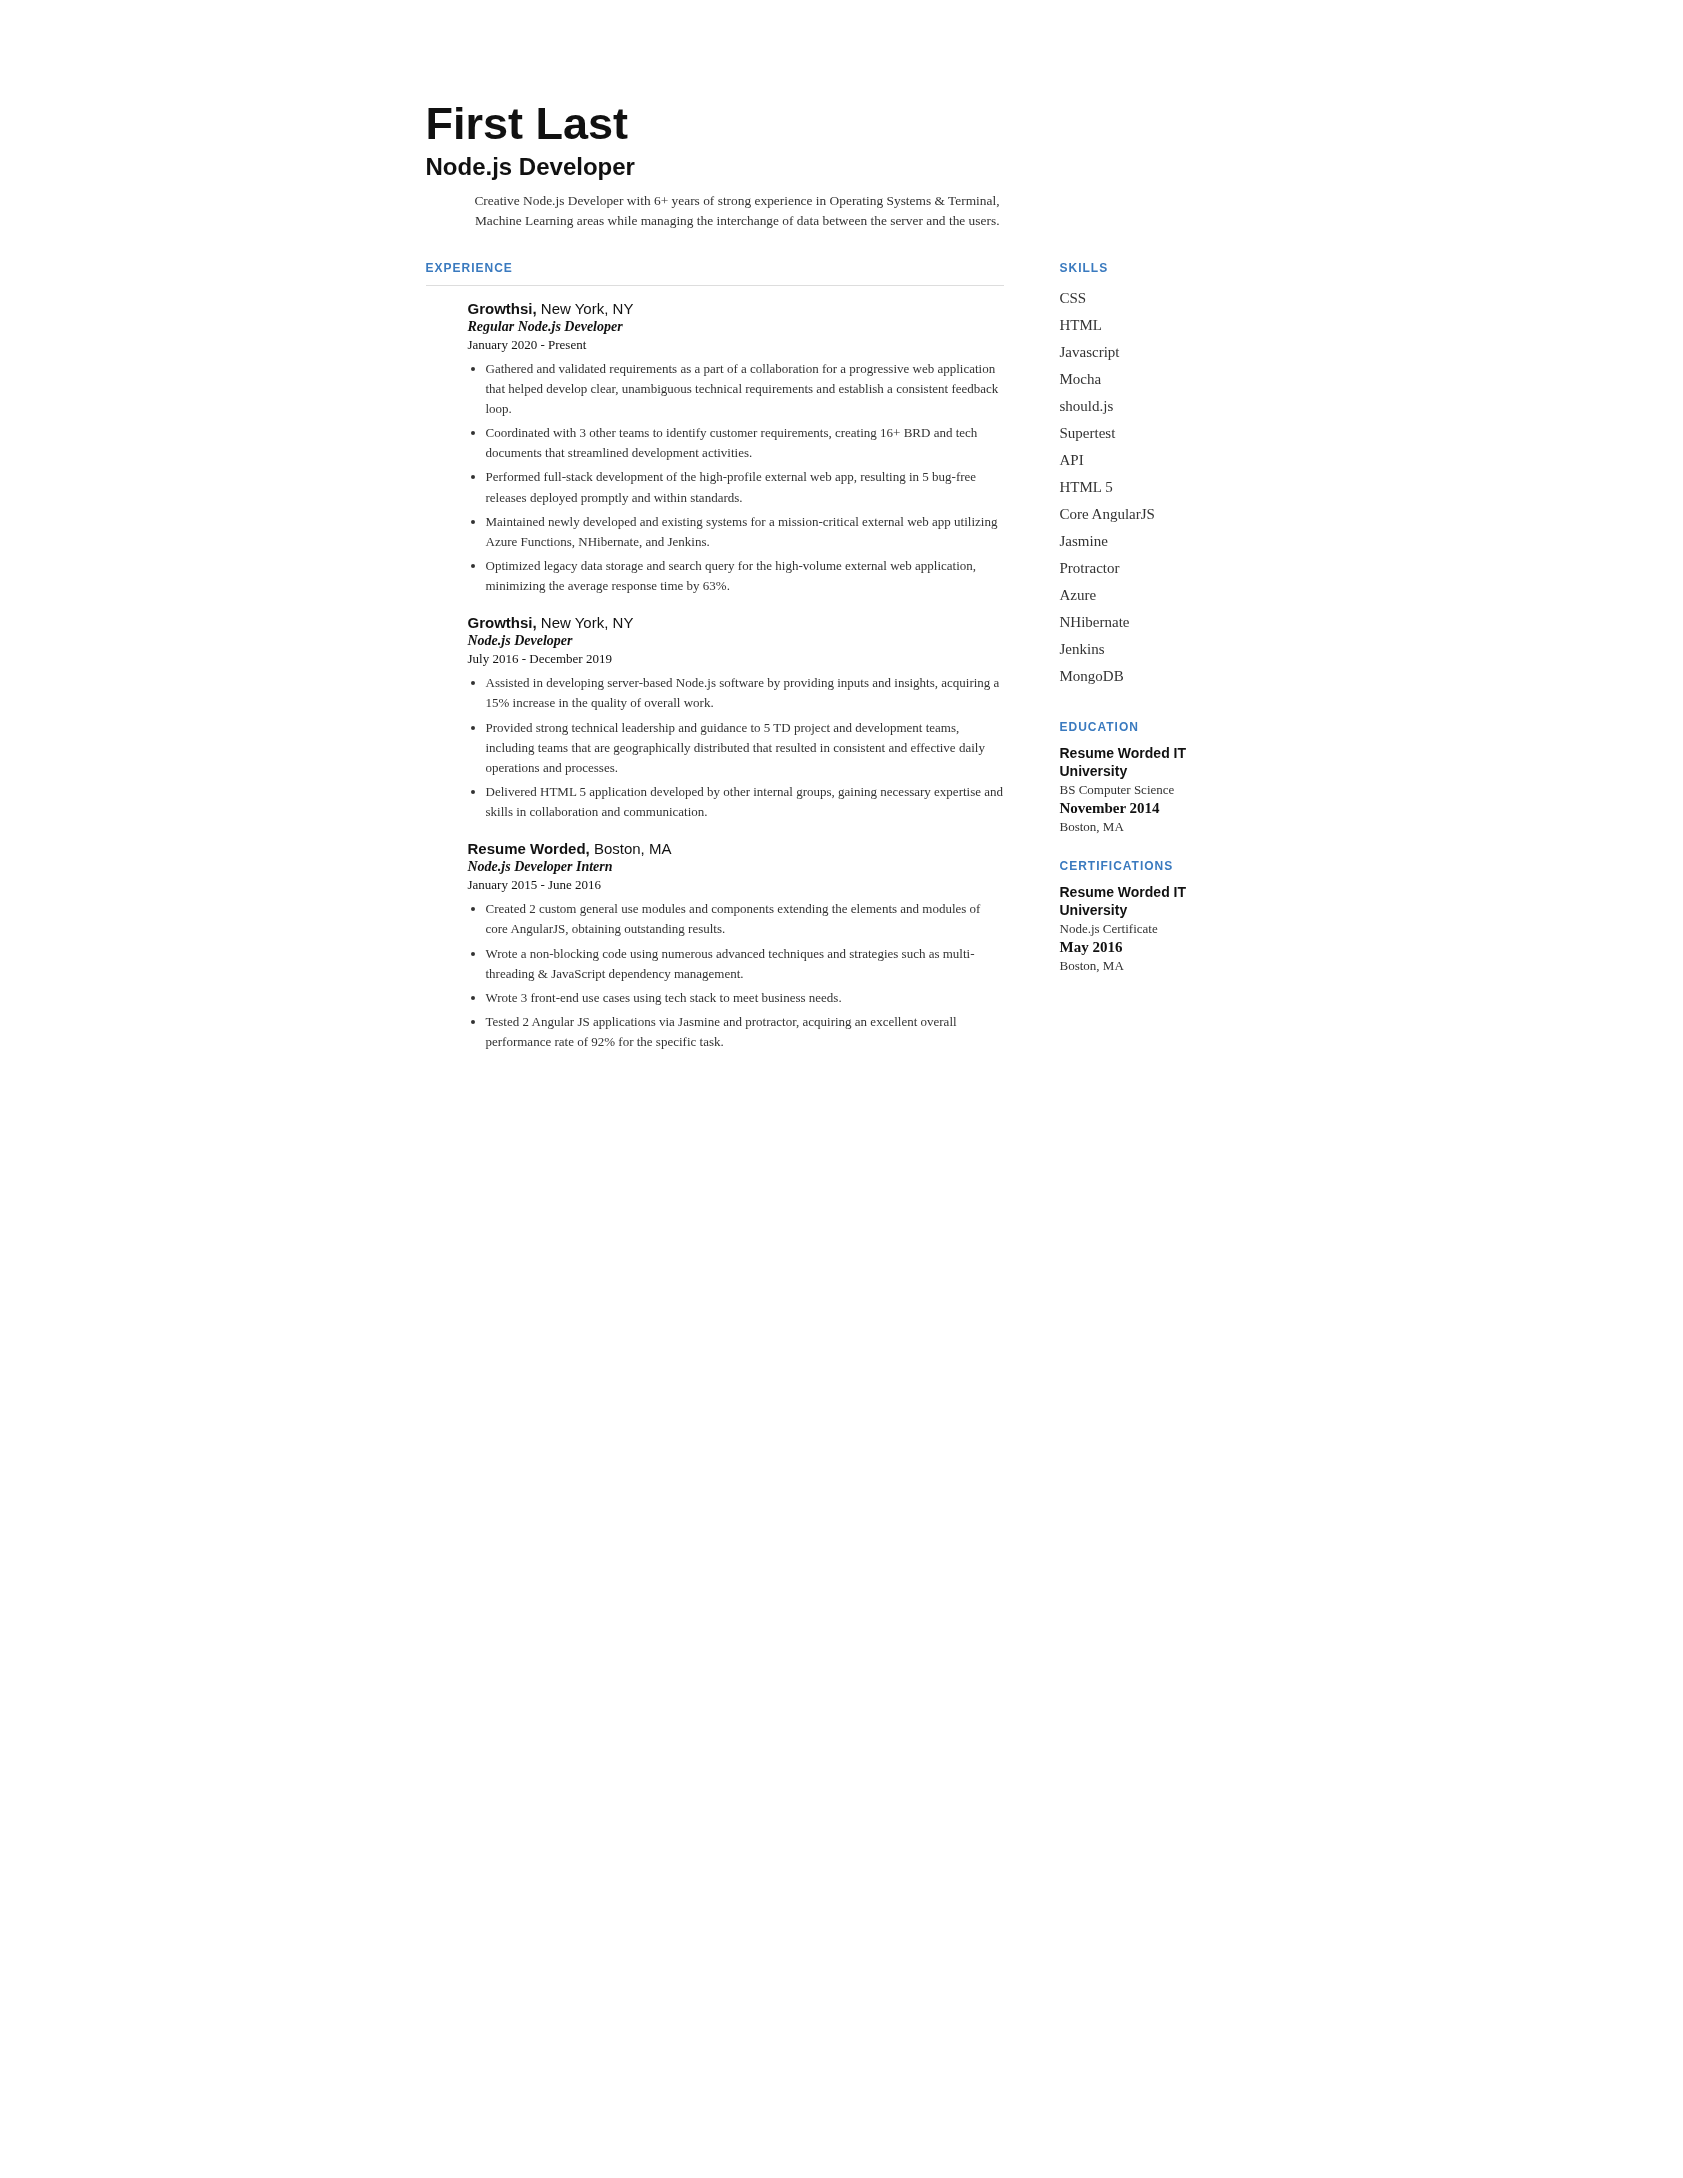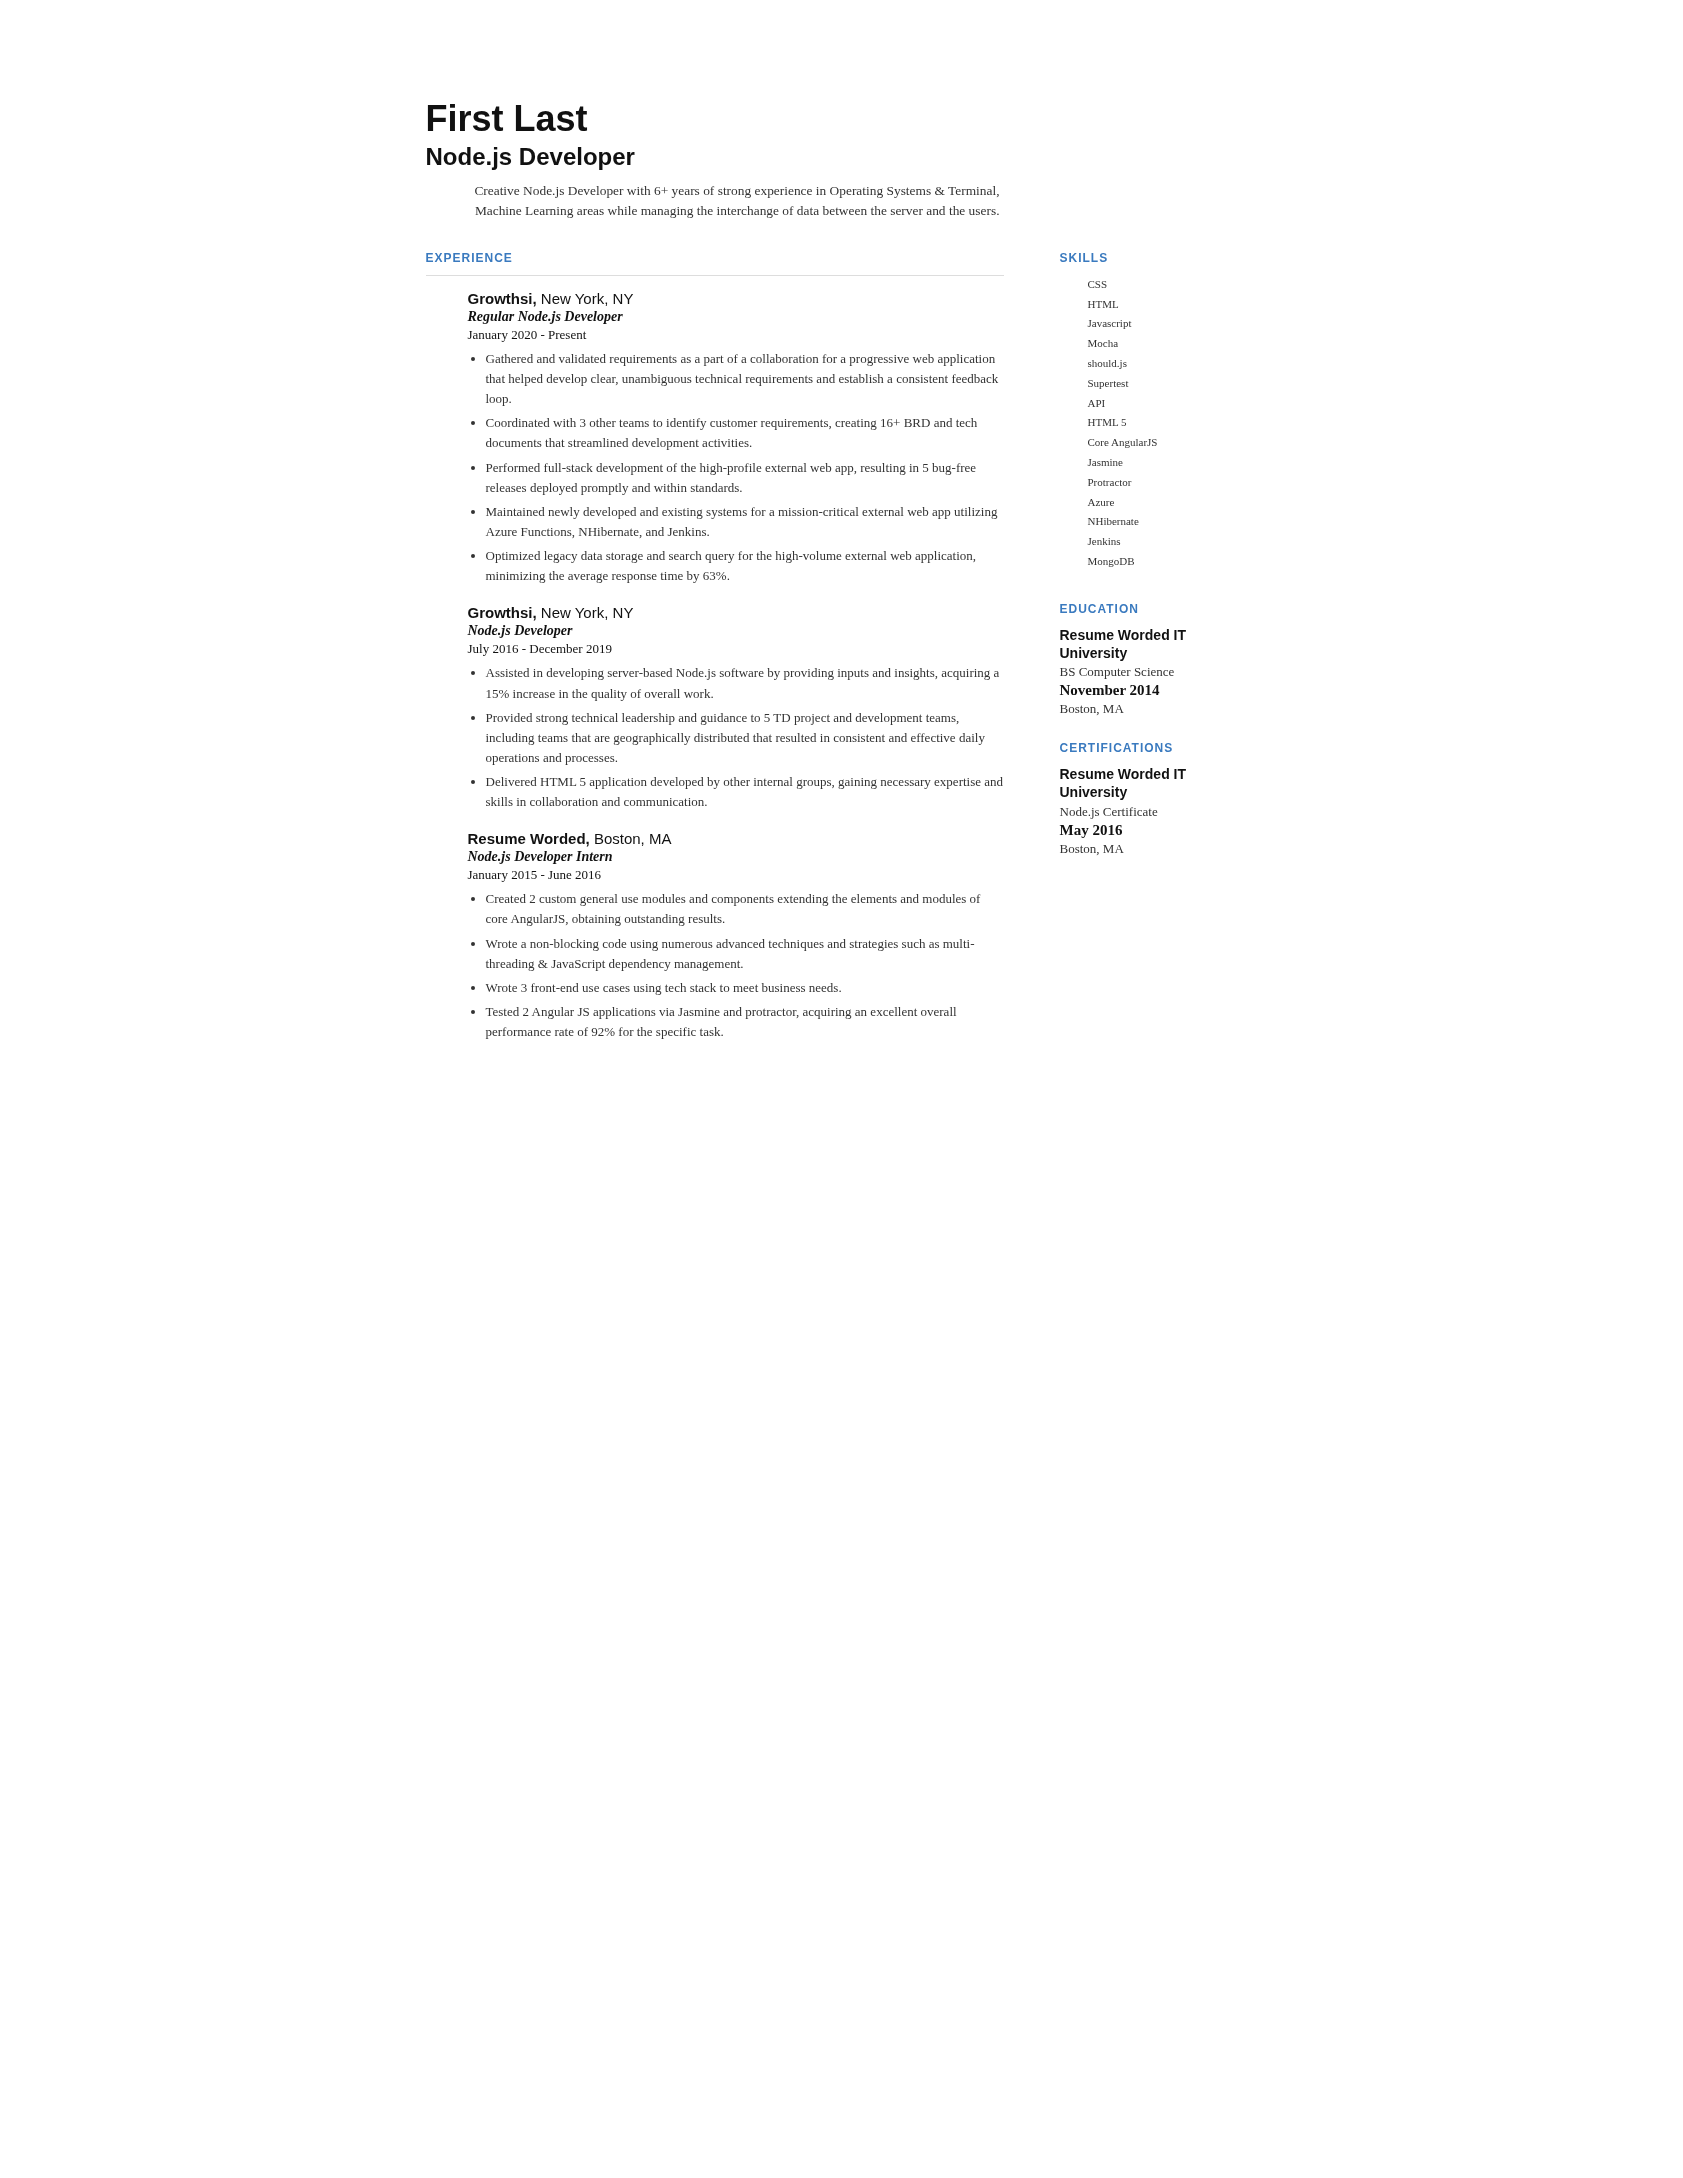--- a/index.html
+++ b/index.html
@@ -29,21 +29,21 @@
     }
     .header-left { flex: 1; }
     .header-right {
       text-align: left;
       font-size: 13px;
       color: #222;
       padding-top: 8px;
       min-width: 218px;
     }
     .name {
-      font-size: 36px;
+      font-size: 45px;
       font-weight: 900;
       font-family: Arial, sans-serif;
       color: #111;
       line-height: 1.1;
     }
     .title {
       font-size: 24px;
       font-weight: 700;
       font-family: Arial, sans-serif;
       color: #111;
@@ -115,24 +115,23 @@
       padding-left: 18px;
     }
     .bullet-list li {
       font-size: 13px;
       color: #333;
       line-height: 1.55;
       margin-bottom: 4px;
     }
     
     .skill-item {
-      font-size: 11px;
+      font-size: 15px;
       color: #333;
       line-height: 1.8;
-      margin-left: 28px;
     }
     
     .edu-block { margin-bottom: 14px; }
     .edu-institution {
       font-size: 14px;
       font-weight: 700;
       font-family: Liberation Sans, sans-serif;
       color: #111;
       line-height: 1.3;
       margin-bottom: 2px;

